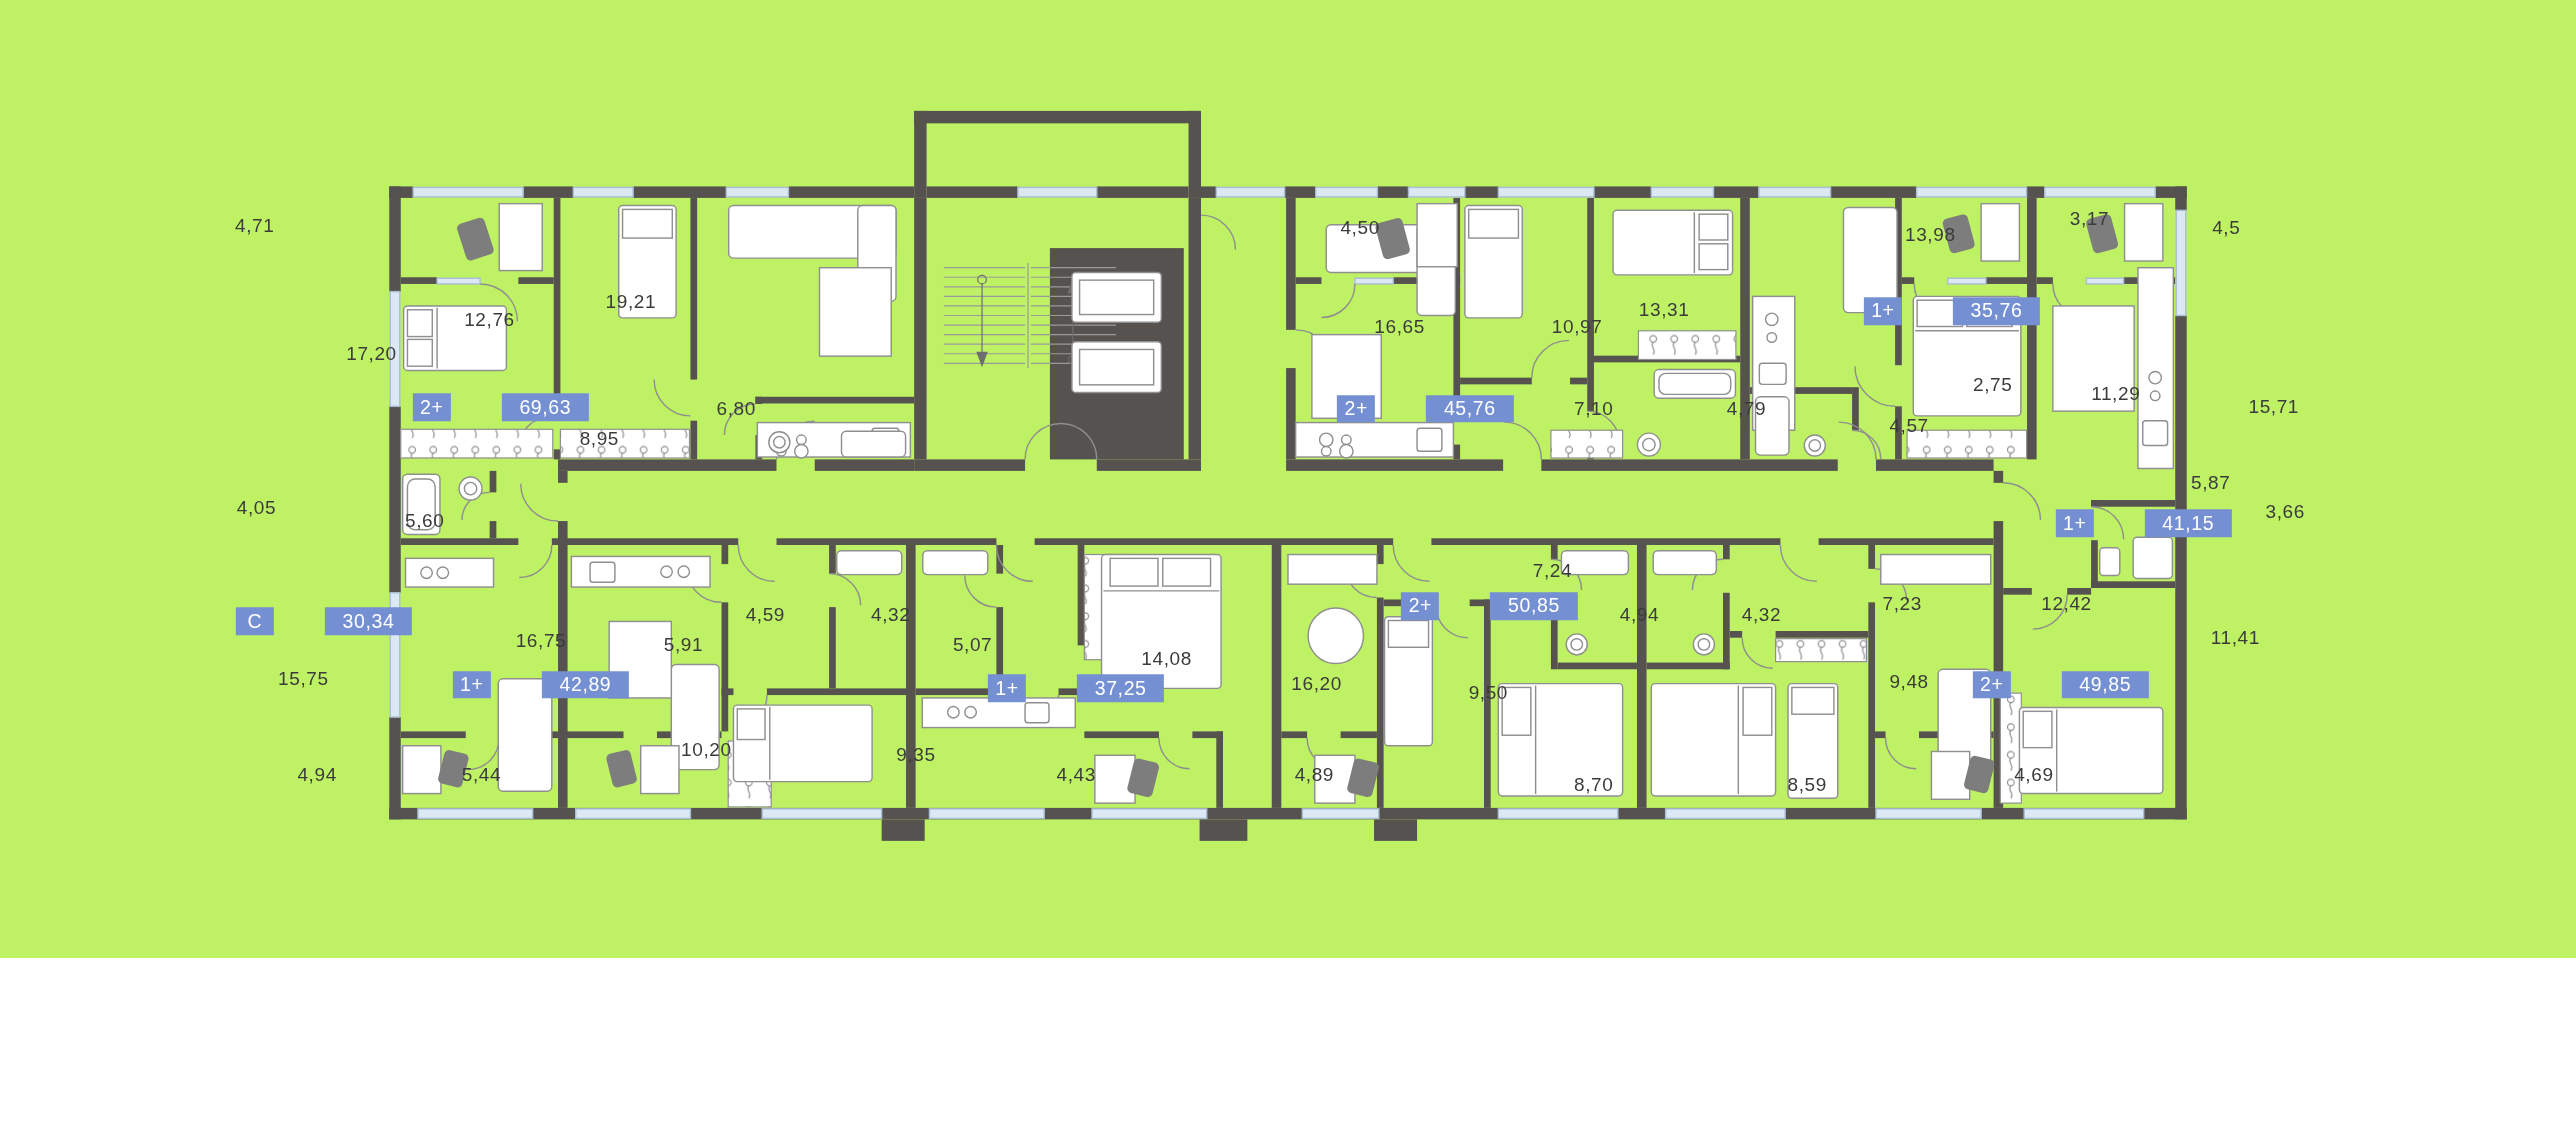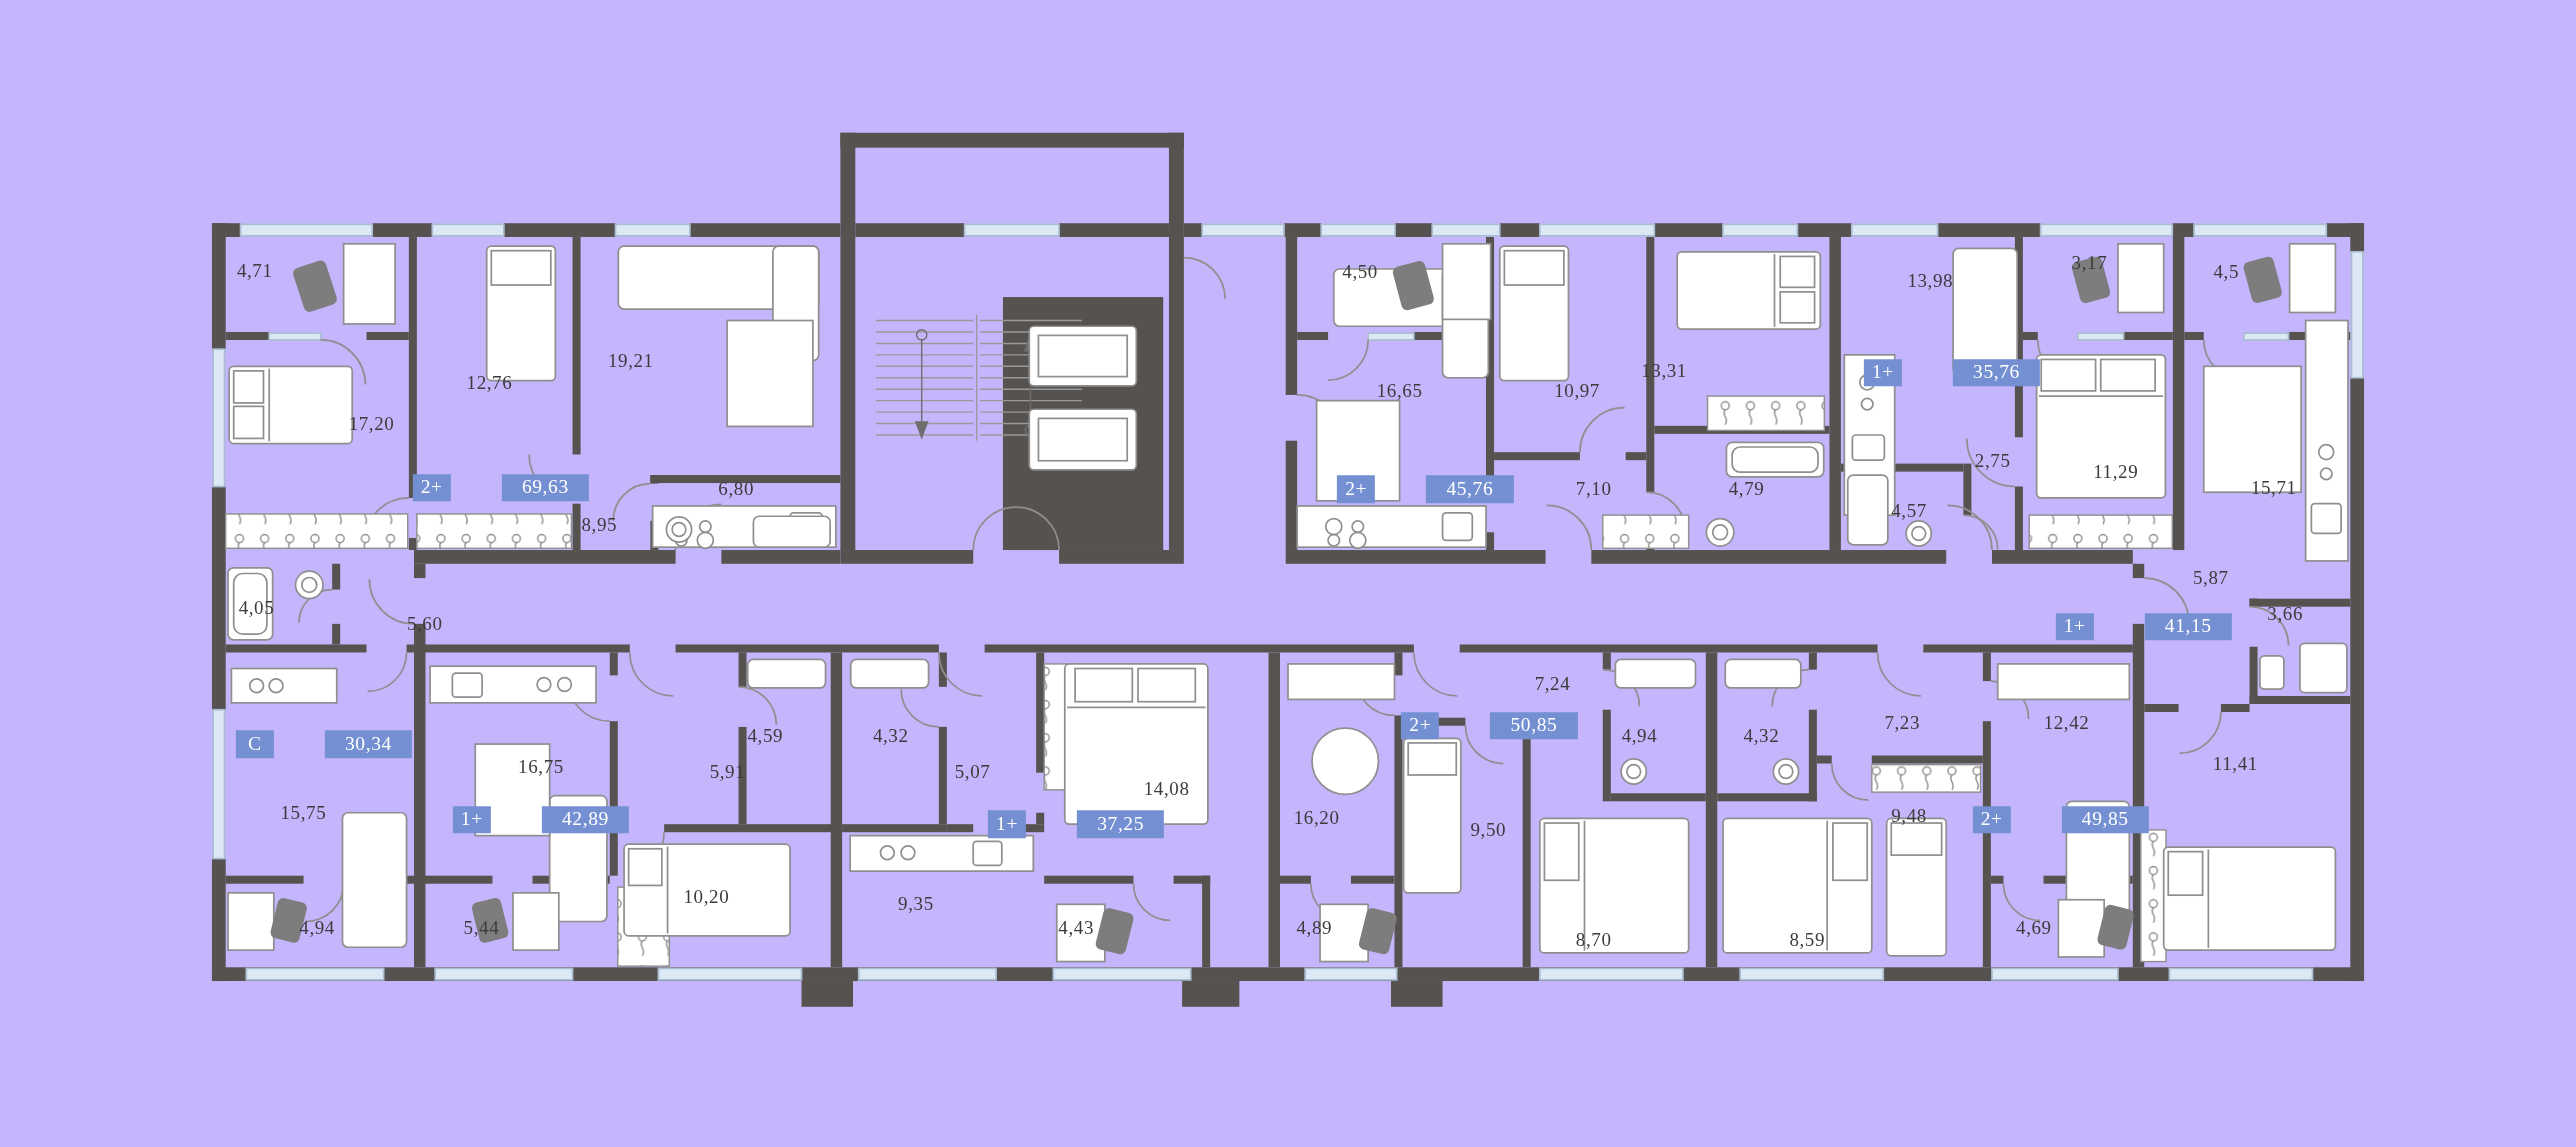--- a/index.html
+++ b/index.html
@@ -1,17 +1,17 @@
 <!DOCTYPE html>
 <html style="font-size:9.2px"><head>
 <meta charset="utf-8">
 <style>
   html,body{margin:0;padding:0;background:#ffffff;}
-  #plan{position:relative;width:2576px;height:1147px;background:#c4b5fd;
-        font-family:Liberation Serif, serif;overflow:hidden;}
+  #plan{position:relative;width:2576px;height:958px;background:#bef264;
+        font-family:Liberation Sans, sans-serif;overflow:hidden;}
   #plan-svg{position:absolute;left:0;top:0;width:100%;height:100%;}
   #labels{position:absolute;left:0;top:0;width:100%;height:100%;pointer-events:none;}
   .room-label{position:absolute;transform:translate(-50%,-50%);
         font-size:19px;letter-spacing:0.6px;color:#3b3b3b;white-space:nowrap;}
   .apt-badge{position:absolute;transform:translate(-50%,-50%);display:flex;gap:2.9px;
         height:27.5px;pointer-events:auto;cursor:pointer;}
   .apt-badge .type{min-width:38px;background:#7590d2;color:#ffffff;display:flex;
         align-items:center;justify-content:center;font-size:19.5px;letter-spacing:0.6px;}
   .apt-badge .area{min-width:69px;padding:0 9.2px;background:#7590d2;color:#ffffff;
         display:flex;align-items:center;justify-content:center;font-size:19.5px;letter-spacing:0.6px;margin-left:48px;}
@@ -497,21 +497,21 @@
       <div class="room-label" style="left: 88.2667%; top: 42.515%;">15,71</div>
       <div class="room-label" style="left: 85.8222%; top: 50.3992%;">5,87</div>
       <div class="room-label" style="left: 88.7111%; top: 53.493%;">3,66</div>
       <div class="room-label" style="left: 86.7778%; top: 66.6168%;">11,41</div>
       <div class="room-label" style="left: 9.95556%; top: 52.994%;">4,05</div>
       <div class="room-label" style="left: 16.4889%; top: 54.3912%;">5,60</div>
       <div class="room-label" style="left: 11.7778%; top: 70.8583%;">15,75</div>
       <div class="room-label" style="left: 21%; top: 66.8663%;">16,75</div>
       <div class="room-label" style="left: 12.3111%; top: 80.9381%;">4,94</div>
       <div class="room-label" style="left: 18.6889%; top: 80.9381%;">5,44</div>
-      <div class="room-label" style="left: 26.5333%; top: 67.3154%; margin-left: 44px;">5,91</div>
+      <div class="room-label" style="left: 26.5333%; top: 67.3154%;">5,91</div>
       <div class="room-label" style="left: 29.7111%; top: 64.1717%;">4,59</div>
       <div class="room-label" style="left: 34.5778%; top: 64.1717%;">4,32</div>
       <div class="room-label" style="left: 37.7556%; top: 67.3154%;">5,07</div>
       <div class="room-label" style="left: 27.4222%; top: 78.2435%;">10,20</div>
       <div class="room-label" style="left: 35.5556%; top: 78.8423%;">9,35</div>
       <div class="room-label" style="left: 45.2889%; top: 68.7625%;">14,08</div>
       <div class="room-label" style="left: 51.1111%; top: 71.3573%;">16,20</div>
       <div class="room-label" style="left: 41.7778%; top: 80.9381%;">4,43</div>
       <div class="room-label" style="left: 51.0222%; top: 80.9381%;">4,89</div>
       <div class="room-label" style="left: 57.7778%; top: 72.3553%;">9,50</div>

